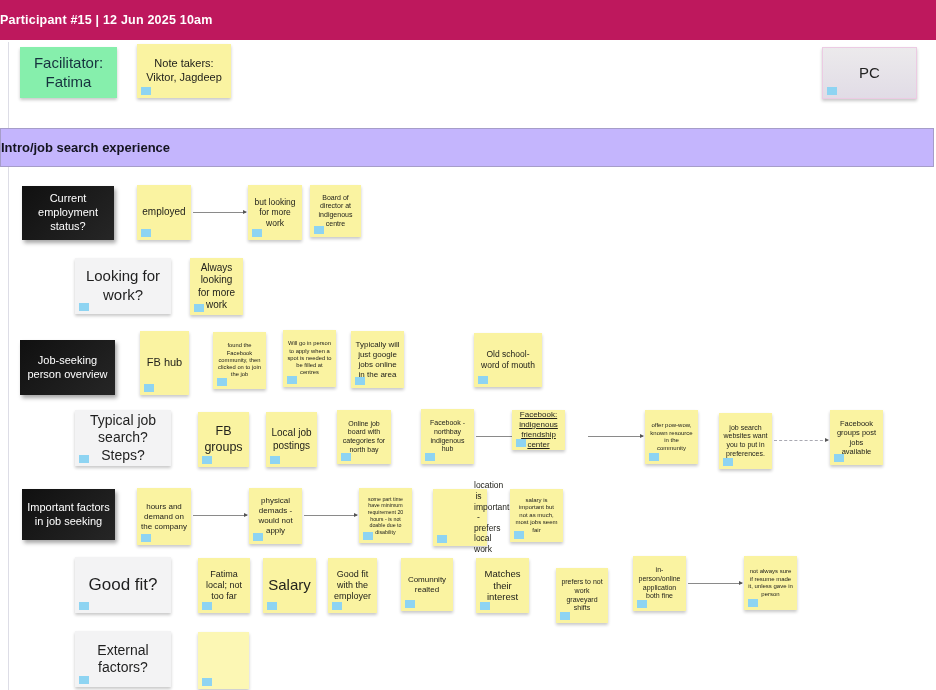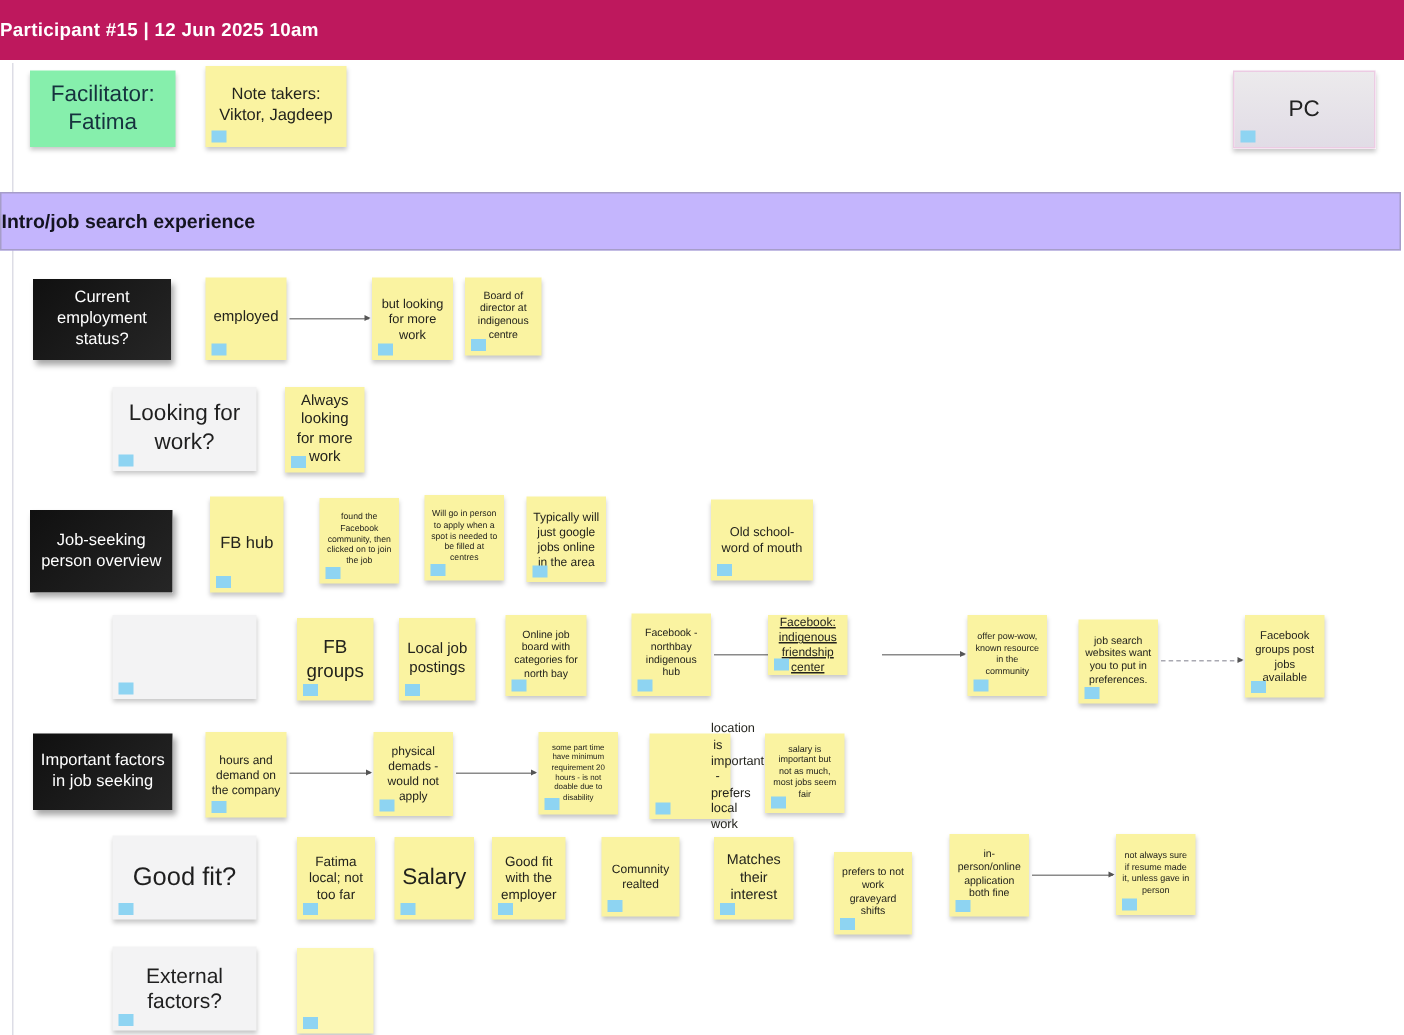--- a/index.html
+++ b/index.html
@@ -117,20 +117,21 @@
 <div class="sticky yellow" style="left:351px;top:331px;width:53px;height:57px;font-size:8px;">
   <span class="txt">Typically will just google jobs online in the area</span>
   <span class="tag"></span>
 </div>
 <div class="sticky yellow" style="left:426px;top:333px;width:68px;height:54px;font-size:8.5px;margin-left:48px;">
   <span class="txt">Old school- word of mouth</span>
   <span class="tag"></span>
 </div>
 
 <div class="sticky white" style="left:75px;top:410px;width:96px;height:56px;font-size:14px;">
+  <span class="txt">Typical job search? Steps?</span>
   <span class="tag"></span>
 </div>
 <div class="sticky yellow" style="left:198px;top:412px;width:51px;height:55px;font-size:12.5px;">
   <span class="txt">FB groups</span>
   <span class="tag"></span>
 </div>
 <div class="sticky yellow" style="left:266px;top:412px;width:51px;height:55px;font-size:10px;">
   <span class="txt">Local job postings</span>
   <span class="tag"></span>
 </div>

